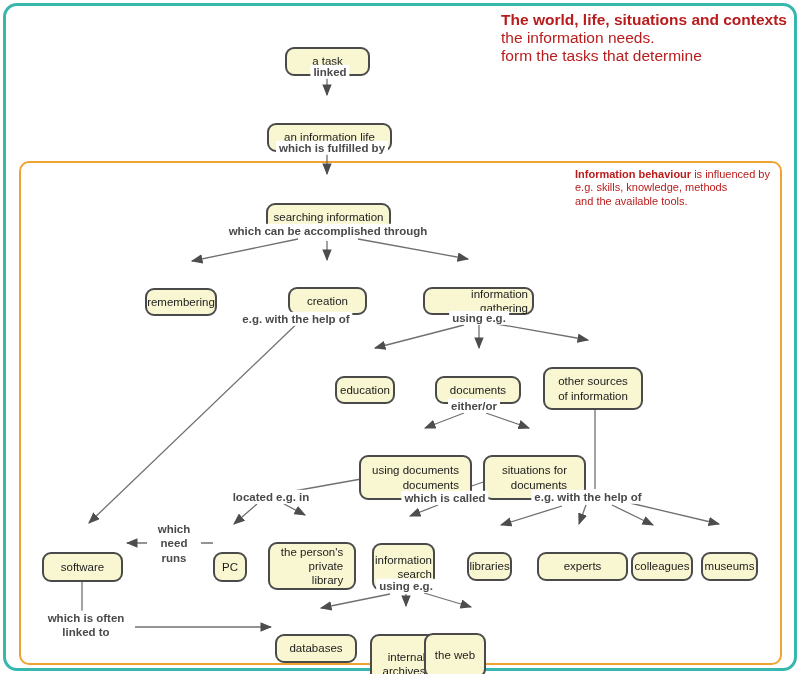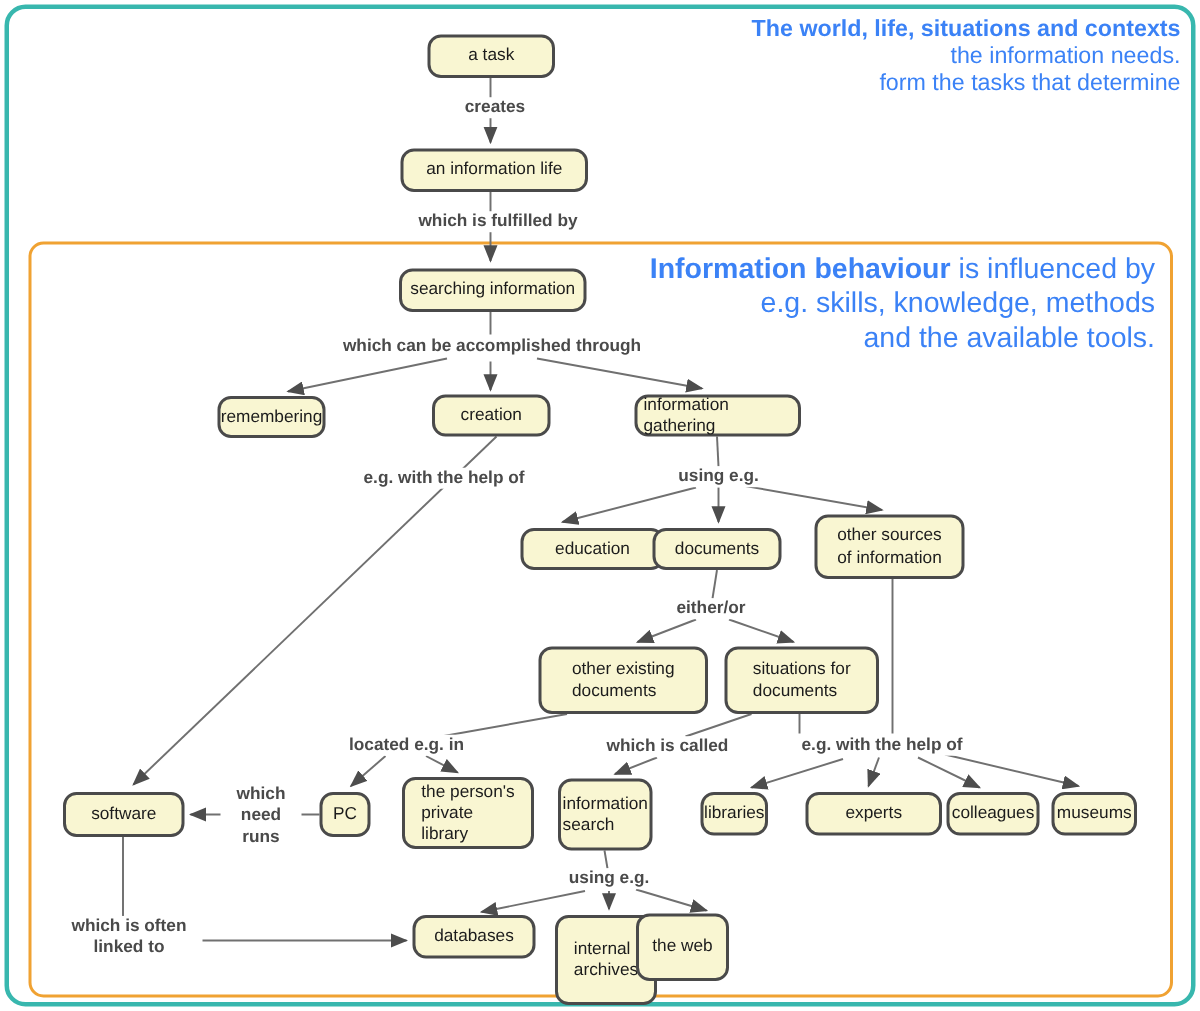--- a/index.html
+++ b/index.html
@@ -6,30 +6,30 @@
   body{font-family:"Liberation Sans", sans-serif;}
   .canvas{position:relative;width:800px;height:674px;background:#fff;overflow:hidden;}
   .frame{position:absolute;box-sizing:border-box;background:transparent;}
   .frame-outer{left:3px;top:3px;width:794px;height:668px;border:3px solid var(--teal-frame,#38b7ae);border-radius:14px;}
   .frame-inner{left:19px;top:161px;width:763px;height:504px;border:2.5px solid var(--orange-frame,#f0a232);border-radius:10px;}
   svg.edges{position:absolute;left:0;top:0;pointer-events:none;}
   svg.edges line{stroke:var(--connector,#707070);stroke-width:1.3;}
   .ah{fill:var(--arrowhead,#4d4d4d);}
   .node{position:absolute;box-sizing:border-box;background:var(--node-fill,#f9f6d2);
         border:2.5px solid var(--node-border,#4a4a4a);border-radius:9px;
-        display:flex;align-items:center;justify-content:center;text-align:left;
+        display:flex;align-items:center;justify-content:center;text-align:right;
         font-size:11.5px;color:var(--node-text,#1c1c1c);line-height:1.22;
-        padding:2px 4px;white-space:pre-line;}
+        padding:2px 4px;white-space:pre-line;margin-top:24px;}
   .elabel{position:absolute;transform:translate(-50%,-50%);font-size:11.5px;font-weight:bold;
         color:var(--edge-label-text,#4a4a4a);background:#fff;padding:0 3px;white-space:nowrap;
         text-align:center;line-height:1.25;}
   .elabel.wrap{white-space:pre-line;}
-  .ann{position:absolute;text-align:right;color:#3b82f6;}
+  .ann{position:absolute;text-align:left;color:#b91c1c;}
   .ann1{top:11px;right:13px;font-size:15.5px;line-height:1.17;}
-  .ann2{top:168px;right:30px;font-size:19px;line-height:1.22;}
+  .ann2{top:168px;right:30px;font-size:11px;line-height:1.22;}
   .b{font-weight:bold;}
 </style>
 </head>
 <body>
 
 <div class="canvas">
 
   <div class="frame frame-outer"></div>
   <div class="frame frame-inner"></div>
 
@@ -72,45 +72,45 @@
     <line x1="406" y1="594" x2="406" y2="606" marker-end="url(#arrow)"></line>
     <line x1="424" y1="593" x2="471" y2="607" marker-end="url(#arrow)"></line>
   </svg>
 
   <div class="node" style="left:285px;top:23px;width:85px;height:29px">a task</div>
   <div class="node" style="left:267px;top:99px;width:125px;height:29px">an information life</div>
   <div class="node" style="left:266px;top:179px;width:125px;height:29px">searching information</div>
   <div class="node" style="left:145px;top:264px;width:72px;height:28px">remembering</div>
   <div class="node" style="left:288px;top:263px;width:79px;height:28px">creation</div>
   <div class="node" style="left:423px;top:263px;width:111px;height:28px">information gathering</div>
-  <div class="node" style="left:347px;top:352px;width:96px;height:28px">education</div>
+  <div class="node" style="left:335px;top:352px;width:60px;height:28px">education</div>
   <div class="node" style="left:435px;top:352px;width:86px;height:28px">documents</div>
   <div class="node" style="left:543px;top:343px;width:100px;height:43px">other sources
 of information</div>
-  <div class="node" style="left:359px;top:431px;width:113px;height:45px">other existing
+  <div class="node" style="left:359px;top:431px;width:113px;height:45px">using documents
 documents</div>
   <div class="node" style="left:483px;top:431px;width:103px;height:45px">situations for
 documents</div>
   <div class="node" style="left:42px;top:528px;width:81px;height:30px">software</div>
   <div class="node" style="left:213px;top:528px;width:34px;height:30px">PC</div>
   <div class="node" style="left:268px;top:518px;width:88px;height:48px">the person's
 private
 library</div>
   <div class="node" style="left:372px;top:519px;width:63px;height:48px">information
 search</div>
   <div class="node" style="left:467px;top:528px;width:45px;height:29px">libraries</div>
   <div class="node" style="left:537px;top:528px;width:91px;height:29px">experts</div>
   <div class="node" style="left:631px;top:528px;width:62px;height:29px">colleagues</div>
   <div class="node" style="left:701px;top:528px;width:57px;height:29px">museums</div>
   <div class="node" style="left:275px;top:610px;width:82px;height:29px">databases</div>
   <div class="node" style="left:370px;top:610px;width:68px;height:60px">internal
 archives</div>
   <div class="node" style="left:424px;top:609px;width:62px;height:45px">the web</div>
 
-  <div class="elabel" style="left:330px;top:72px">creates</div>
+  <div class="elabel" style="left:330px;top:72px">linked</div>
   <div class="elabel" style="left:332px;top:148px">which is fulfilled by</div>
   <div class="elabel" style="left:328px;top:231px">which can be accomplished through</div>
   <div class="elabel" style="left:296px;top:319px">e.g. with the help of</div>
   <div class="elabel" style="left:479px;top:318px">using e.g.</div>
   <div class="elabel" style="left:474px;top:406px">either/or</div>
   <div class="elabel" style="left:271px;top:497px">located e.g. in</div>
   <div class="elabel" style="left:445px;top:498px">which is called</div>
   <div class="elabel" style="left:588px;top:497px">e.g. with the help of</div>
   <div class="elabel wrap" style="left:174px;top:544px;width:48px">which
 need

